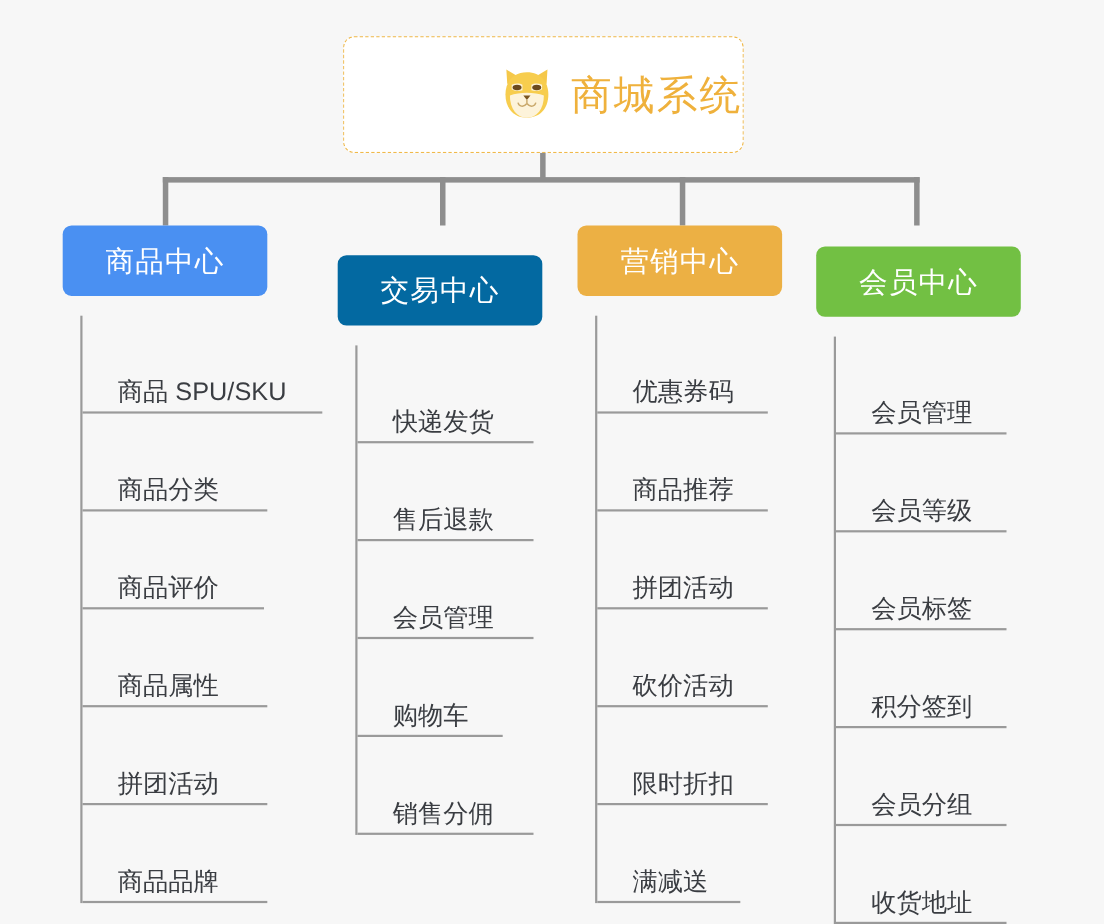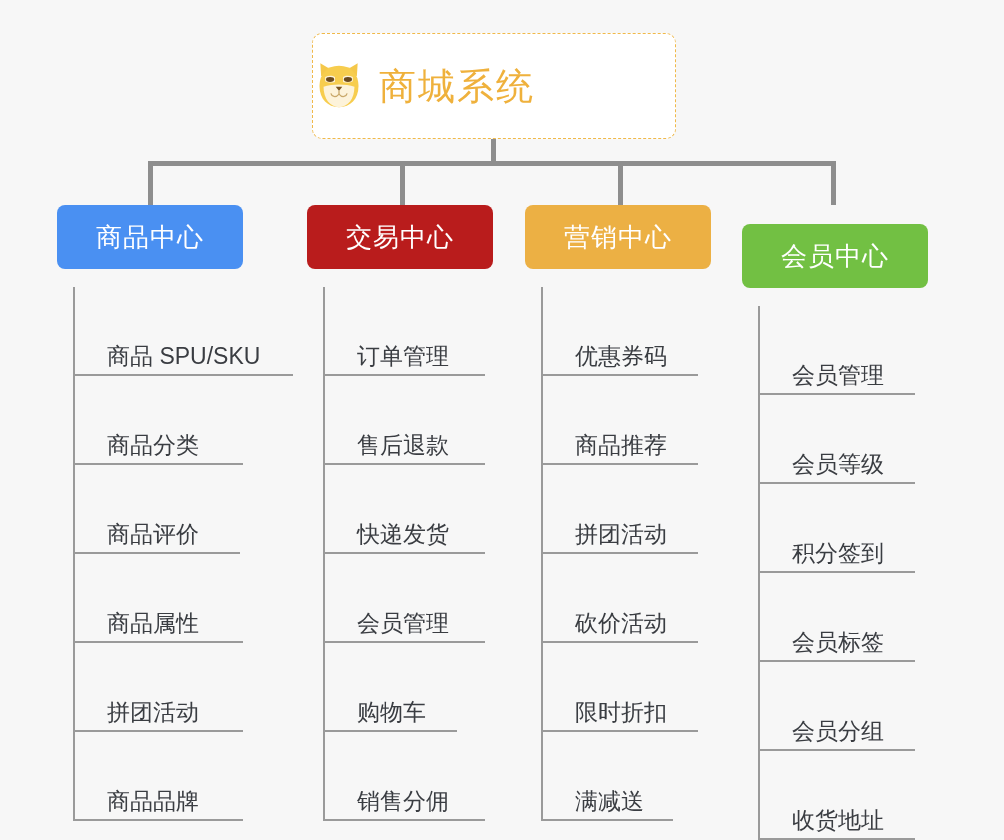--- a/index.html
+++ b/index.html
@@ -26,21 +26,21 @@
     left: 312px;
     top: 33px;
     width: 364px;
     height: 106px;
     box-sizing: border-box;
     background: #ffffff;
     border: 1.5px dashed #f0b94a;
     border-radius: 10px;
     display: flex;
     align-items: center;
-    justify-content: flex-start;
+    justify-content: flex-end;
     gap: 14px;
   }
   .root-title {
     font-size: 37px;
     color: #efb13c;
     letter-spacing: 2px;
     line-height: 1;
     white-space: nowrap;
   }
   .shiba-logo {
@@ -193,32 +193,29 @@
       <div class="leaf-item narrow-1">
         <span class="leaf-label">拼团活动</span>
       </div>
       <div class="leaf-item narrow-1">
         <span class="leaf-label">商品品牌</span>
       </div>
     </div>
   </div>
 
   <div class="column col-2">
-    <div class="cat-header" style="background: #b91c1c;">
+    <div class="cat-header" style="background: #0369a1; margin-top: 27px;">
       <span>交易中心</span>
     </div>
     <div class="leaf-list">
       <div class="leaf-item">
-        <span class="leaf-label">订单管理</span>
+        <span class="leaf-label">快递发货</span>
       </div>
       <div class="leaf-item">
         <span class="leaf-label">售后退款</span>
-      </div>
-      <div class="leaf-item">
-        <span class="leaf-label">快递发货</span>
       </div>
       <div class="leaf-item">
         <span class="leaf-label">会员管理</span>
       </div>
       <div class="leaf-item narrow-1">
         <span class="leaf-label">购物车</span>
       </div>
       <div class="leaf-item">
         <span class="leaf-label">销售分佣</span>
       </div>
@@ -256,26 +253,26 @@
       <span>会员中心</span>
     </div>
     <div class="leaf-list">
       <div class="leaf-item">
         <span class="leaf-label">会员管理</span>
       </div>
       <div class="leaf-item">
         <span class="leaf-label">会员等级</span>
       </div>
       <div class="leaf-item">
+        <span class="leaf-label">会员标签</span>
+      </div>
+      <div class="leaf-item">
         <span class="leaf-label">积分签到</span>
       </div>
       <div class="leaf-item">
-        <span class="leaf-label">会员标签</span>
-      </div>
-      <div class="leaf-item">
         <span class="leaf-label">会员分组</span>
       </div>
       <div class="leaf-item">
         <span class="leaf-label">收货地址</span>
       </div>
     </div>
   </div>
 
 </div>
 

